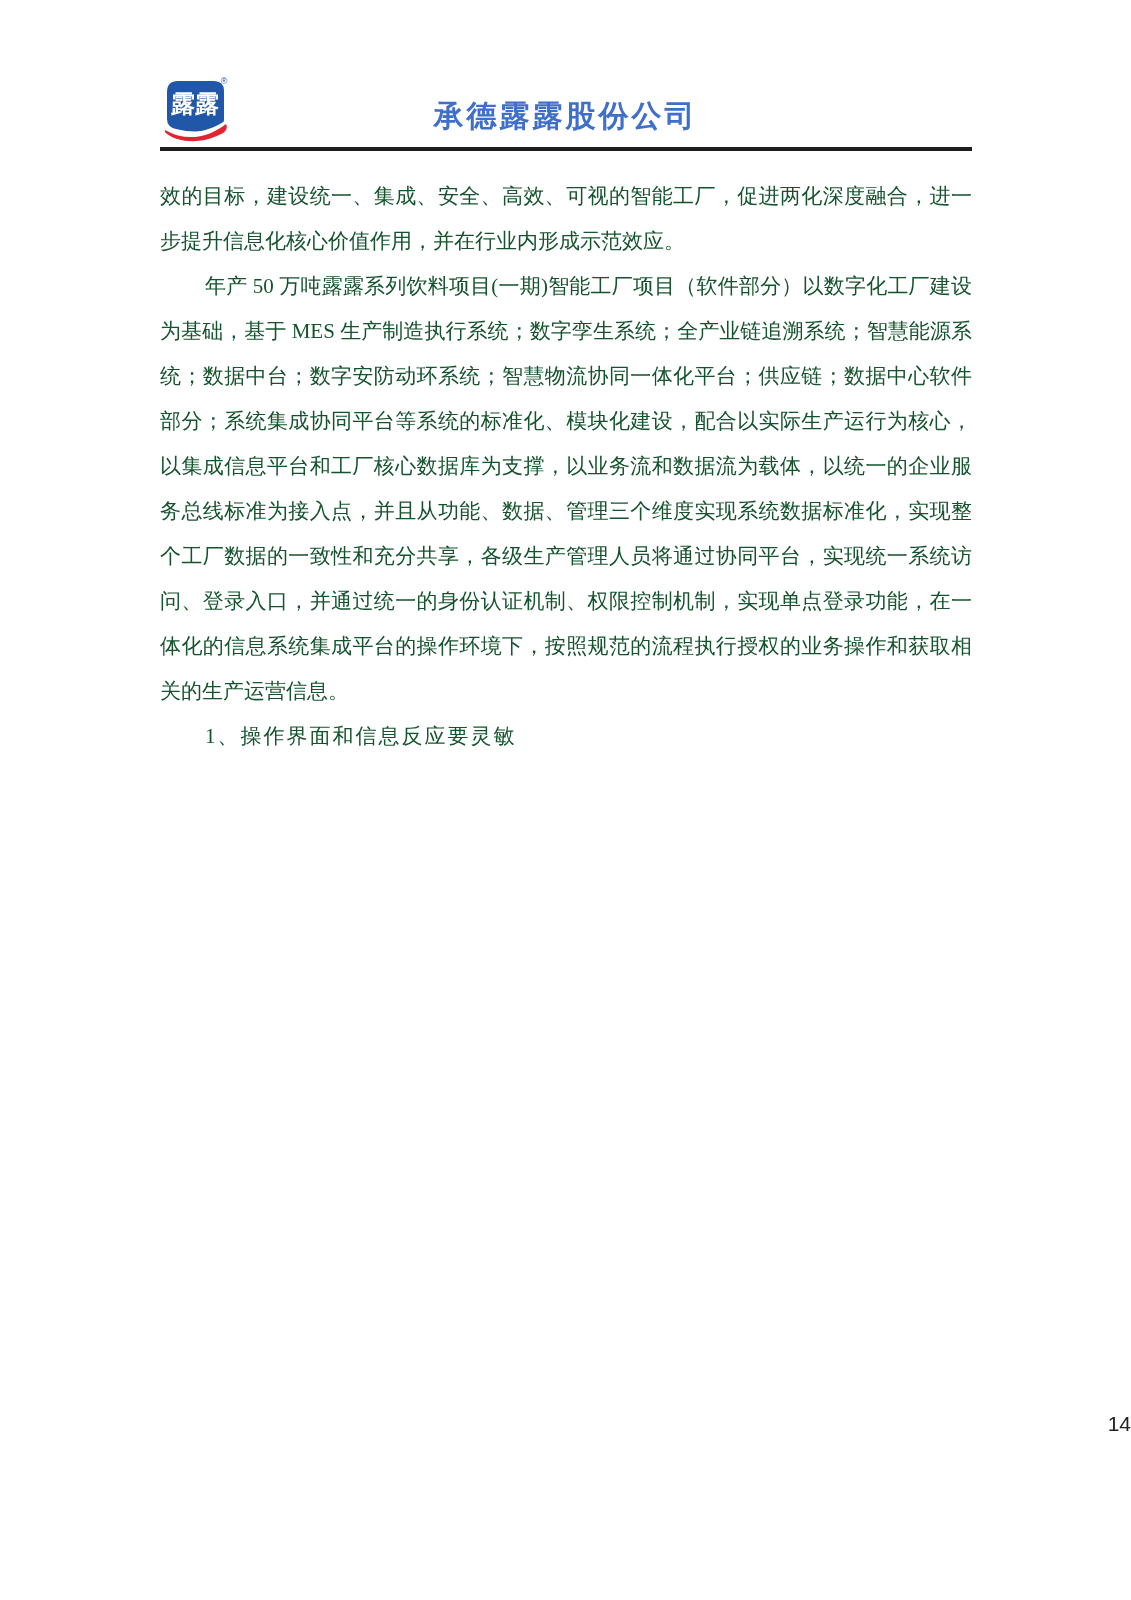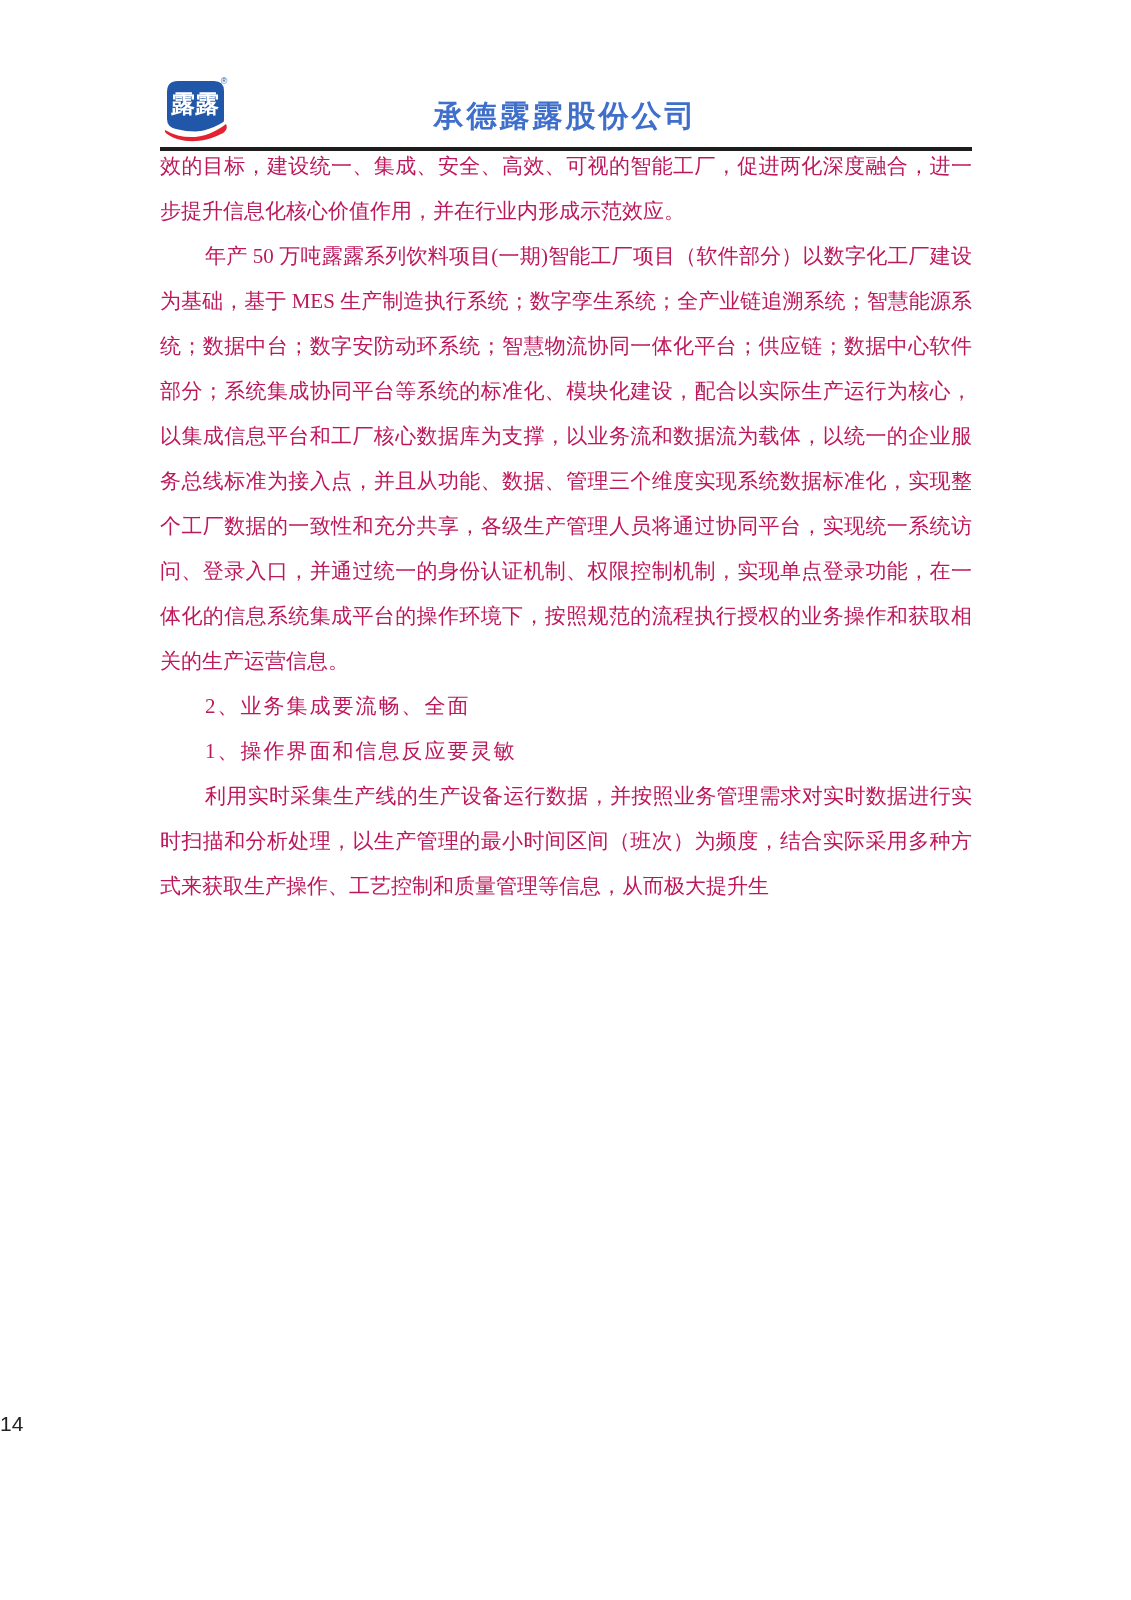--- a/index.html
+++ b/index.html
@@ -41,48 +41,48 @@
     position: absolute;
     top: 147px;
     left: 160px;
     width: 812px;
     height: 4px;
     background: #1d1d1d;
   }
   
   .doc {
     position: absolute;
-    top: 144px;
+    top: 174px;
     left: 160px;
     width: 812px;
     font-size: 21px;
     line-height: 45px;
     text-align: justify;
-    color: #be185d;
+    color: #14532d;
   }
   .doc p, .doc h2, .doc h3 {
     margin: 0;
     font-size: 21px;
     font-weight: normal;
   }
   .p-cont   { text-indent: 0; }
   .h-section {
     margin: 26px 0 24px 0;
     padding-left: 14px;
     letter-spacing: 5px;
   }
   .h-sub   { text-indent: 45px; letter-spacing: 2px; }
   .p-body  { text-indent: 45px; }
   
   .page-number {
     position: absolute;
     top: 1412px;
     left: 0;
     width: 100%;
-    text-align: left;
+    text-align: right;
     font-family: "Liberation Sans", "DejaVu Sans", sans-serif;
     font-size: 21px;
     color: #222222;
   }
 </style>
 </head>
 <body>
 
 <div class="page">
 
@@ -105,23 +105,21 @@
 
   <div class="header-rule"></div>
 
   <div class="doc">
     <p class="p-cont">效的目标，建设统一、集成、安全、高效、可视的智能工厂，促进两化深度融合，进一步提升信息化核心价值作用，并在行业内形成示范效应。</p>
 
 
 
     <p class="p-body">年产 50 万吨露露系列饮料项目(一期)智能工厂项目（软件部分）以数字化工厂建设为基础，基于 MES 生产制造执行系统；数字孪生系统；全产业链追溯系统；智慧能源系统；数据中台；数字安防动环系统；智慧物流协同一体化平台；供应链；数据中心软件部分；系统集成协同平台等系统的标准化、模块化建设，配合以实际生产运行为核心，以集成信息平台和工厂核心数据库为支撑，以业务流和数据流为载体，以统一的企业服务总线标准为接入点，并且从功能、数据、管理三个维度实现系统数据标准化，实现整个工厂数据的一致性和充分共享，各级生产管理人员将通过协同平台，实现统一系统访问、登录入口，并通过统一的身份认证机制、权限控制机制，实现单点登录功能，在一体化的信息系统集成平台的操作环境下，按照规范的流程执行授权的业务操作和获取相关的生产运营信息。</p>
 
-    <h3 class="h-sub">2、业务集成要流畅、全面</h3>
 
 
     <h3 class="h-sub">1、操作界面和信息反应要灵敏</h3>
 
-    <p class="p-body">利用实时采集生产线的生产设备运行数据，并按照业务管理需求对实时数据进行实时扫描和分析处理，以生产管理的最小时间区间（班次）为频度，结合实际采用多种方式来获取生产操作、工艺控制和质量管理等信息，从而极大提升生</p>
   </div>
 
   <div class="page-number">14</div>
 
 </div>
 
 </body></html>

